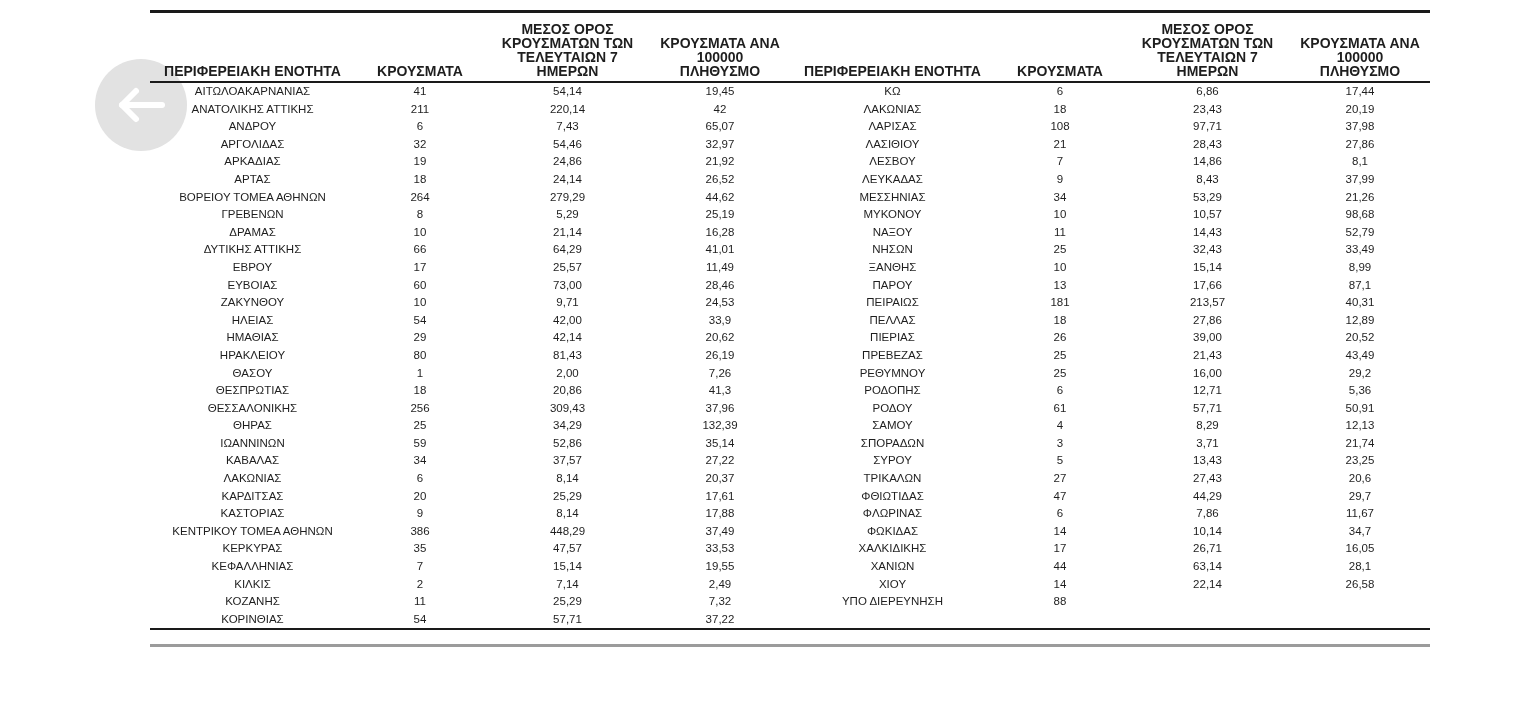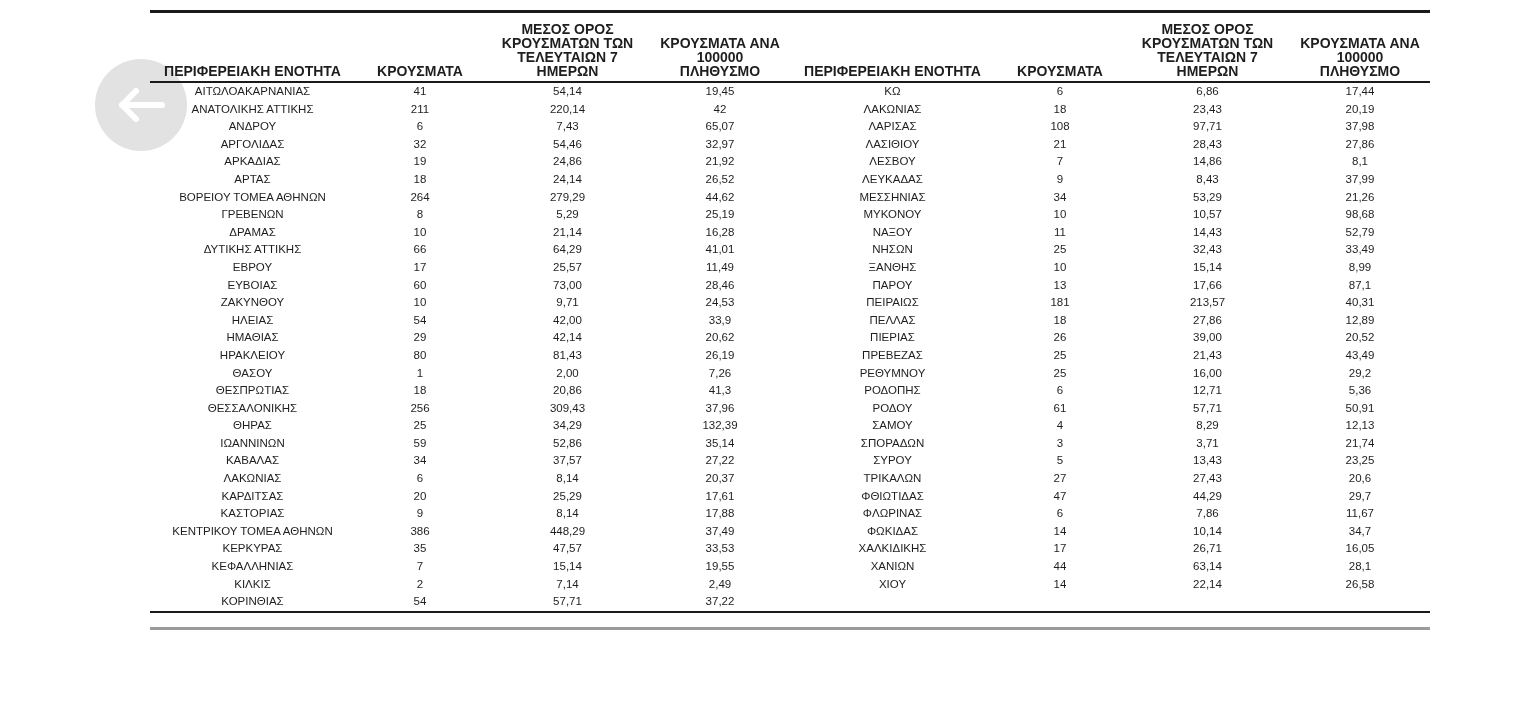--- a/index.html
+++ b/index.html
@@ -399,20 +399,30 @@
             <td>ΚΙΛΚΙΣ</td>
             <td>2</td>
             <td>7,14</td>
             <td>2,49</td>
             <td>ΧΙΟΥ</td>
             <td>14</td>
             <td>22,14</td>
             <td>26,58</td>
           </tr>
           <tr>
+            <td>ΚΟΖΑΝΗΣ</td>
+            <td>11</td>
+            <td>25,29</td>
+            <td>7,32</td>
+            <td>ΥΠΟ ΔΙΕΡΕΥΝΗΣΗ</td>
+            <td>88</td>
+            <td></td>
+            <td></td>
+          </tr>
+          <tr>
             <td>ΚΟΡΙΝΘΙΑΣ</td>
             <td>54</td>
             <td>57,71</td>
             <td>37,22</td>
             <td></td>
             <td></td>
             <td></td>
             <td></td>
           </tr>
         </tbody>

